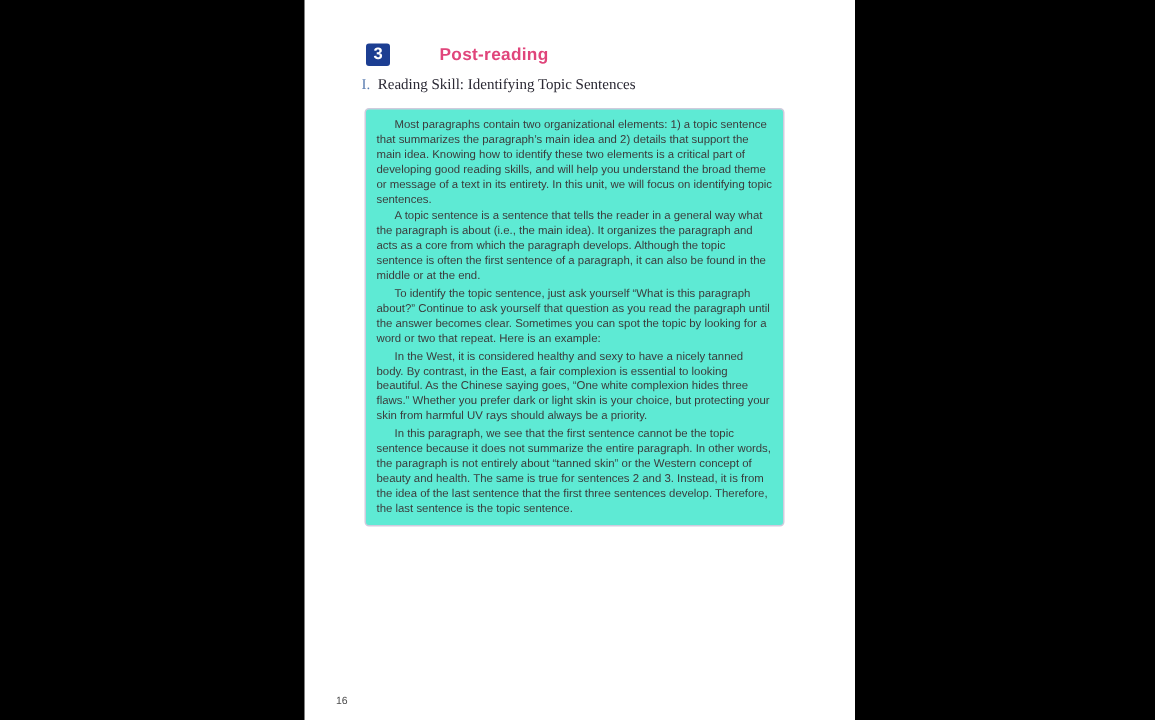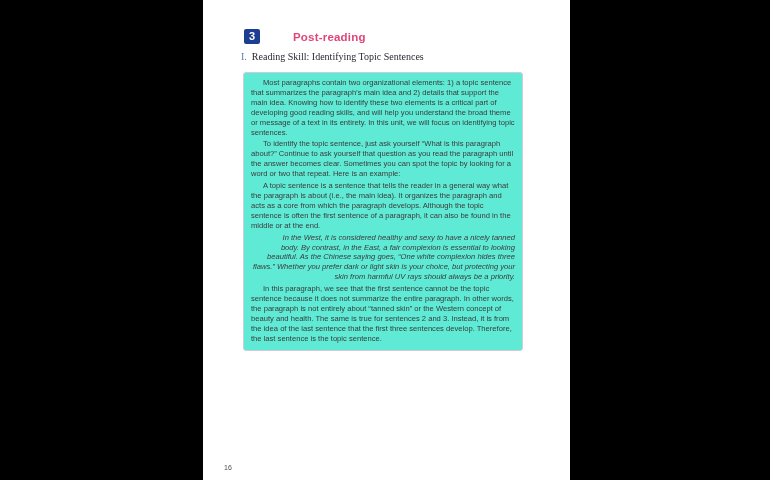--- a/index.html
+++ b/index.html
@@ -83,22 +83,20 @@
     font-size: 7.6px;
     line-height: 9.9px;
     color: var(--body-text, #3b3b3b);
     text-indent: 12px;
     text-align: left;
   }
   .instruction-box p + p {
     margin-top: 2px;
   }
   .instruction-box p.example {
-    font-style: italic;
-    text-align: right;
   }
   .page-number {
     position: absolute;
     left: 21px;
     bottom: 9px;
     font-size: 7px;
     color: #4d4d4d;
   }
 </style>
 </head>
@@ -111,22 +109,22 @@
       <span class="badge">3</span>
       <span class="section-title">Post-reading</span>
     </div>
 
     <div class="skill-heading">
       <span class="numeral">I.</span><span>Reading Skill: Identifying Topic Sentences</span>
     </div>
 
     <div class="instruction-box">
       <p>Most paragraphs contain two organizational elements: 1) a topic sentence that summarizes the paragraph’s main idea and 2) details that support the main idea. Knowing how to identify these two elements is a critical part of developing good reading skills, and will help you understand the broad theme or message of a text in its entirety. In this unit, we will focus on identifying topic sentences.</p>
+      <p>A topic sentence is a sentence that tells the reader in a general way what the paragraph is about (i.e., the main idea). It organizes the paragraph and acts as a core from which the paragraph develops. Although the topic sentence is often the first sentence of a paragraph, it can also be found in the middle or at the end.</p>
       <p>To identify the topic sentence, just ask yourself “What is this paragraph about?” Continue to ask yourself that question as you read the paragraph until the answer becomes clear. Sometimes you can spot the topic by looking for a word or two that repeat. Here is an example:</p>
-      <p>A topic sentence is a sentence that tells the reader in a general way what the paragraph is about (i.e., the main idea). It organizes the paragraph and acts as a core from which the paragraph develops. Although the topic sentence is often the first sentence of a paragraph, it can also be found in the middle or at the end.</p>
       <p class="example">In the West, it is considered healthy and sexy to have a nicely tanned body. By contrast, in the East, a fair complexion is essential to looking beautiful. As the Chinese saying goes, “One white complexion hides three flaws.” Whether you prefer dark or light skin is your choice, but protecting your skin from harmful UV rays should always be a priority.</p>
       <p>In this paragraph, we see that the first sentence cannot be the topic sentence because it does not summarize the entire paragraph. In other words, the paragraph is not entirely about “tanned skin” or the Western concept of beauty and health. The same is true for sentences 2 and 3. Instead, it is from the idea of the last sentence that the first three sentences develop. Therefore, the last sentence is the topic sentence.</p>
     </div>
 
     <div class="page-number">16</div>
 
   </div>
 </div>
 
 </body></html>

